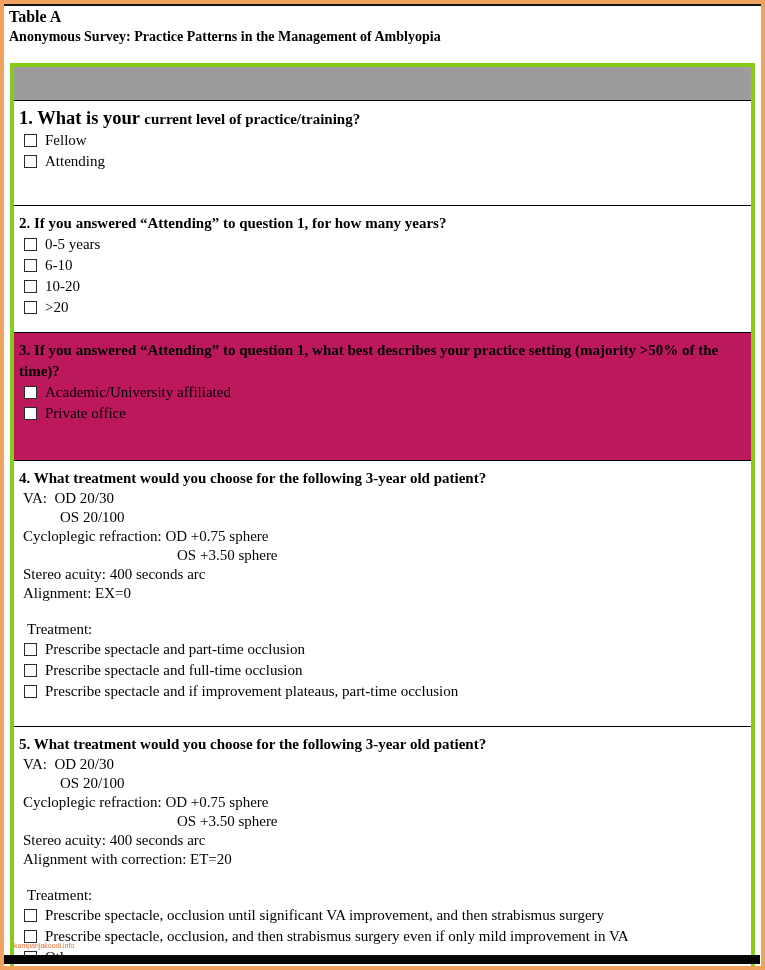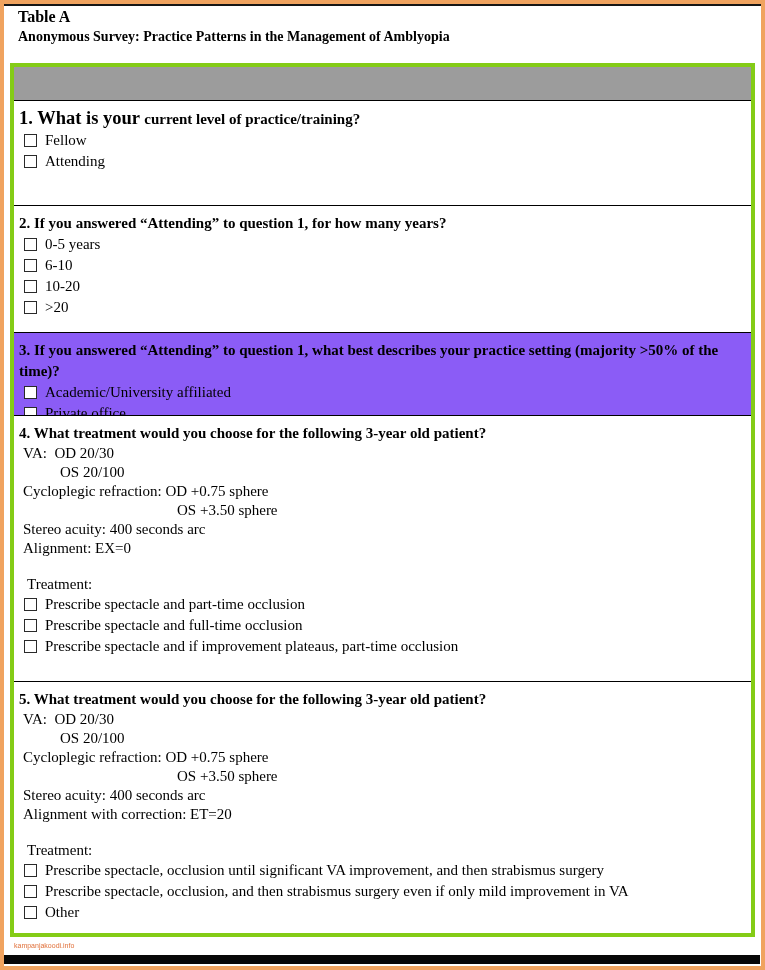--- a/index.html
+++ b/index.html
@@ -6,35 +6,35 @@
   html, body { width:765px; height:970px; }
   body {
     font-family: "Liberation Serif", serif;
     background:#ffffff;
     border:4px solid #f0a35f;
     position:relative;
     overflow:hidden;
     color:#000;
   }
   .top-rule { height:2px; background:#161616; width:100%; }
-  .title-block { padding:1px 4px 0 14px; }
+  .title-block { padding:1px 4px 0 5px; }
   .table-label { font-weight:bold; font-size:16px; line-height:19px; }
   .survey-title { font-weight:bold; font-size:14px; line-height:22px; }
 
   .survey-table {
     margin:15px 0 0 6px;
     width:745px;
     border:4px solid #84cc16;
     background:#fff;
   }
   .row { border-top:1px solid #000; padding:7px 10px 0 5px; overflow:hidden; }
   .row.header-row { border-top:none; padding:0; height:33px; background:#9c9c9c; }
   .row-q1 { height:105px; }
   .row-q2 { height:127px; }
-  .row-q3 { height:83px; background:#8b5cf6; }
+  .row-q3 { height:128px; background:#be185d; }
   .row-q4 { height:266px; }
   .row-q5 { height:252px; }
 
   .q-heading { font-weight:bold; font-size:15px; line-height:21px; }
   .q1-large { font-size:18.5px; }
   .q-line { font-size:15px; line-height:19px; margin-left:4px; white-space:pre-wrap; }
   .indent-1 { margin-left:41px; }
   .indent-2 { margin-left:158px; }
   .treatment-label { font-size:15px; line-height:19px; margin-left:8px; margin-top:17px; }
 

